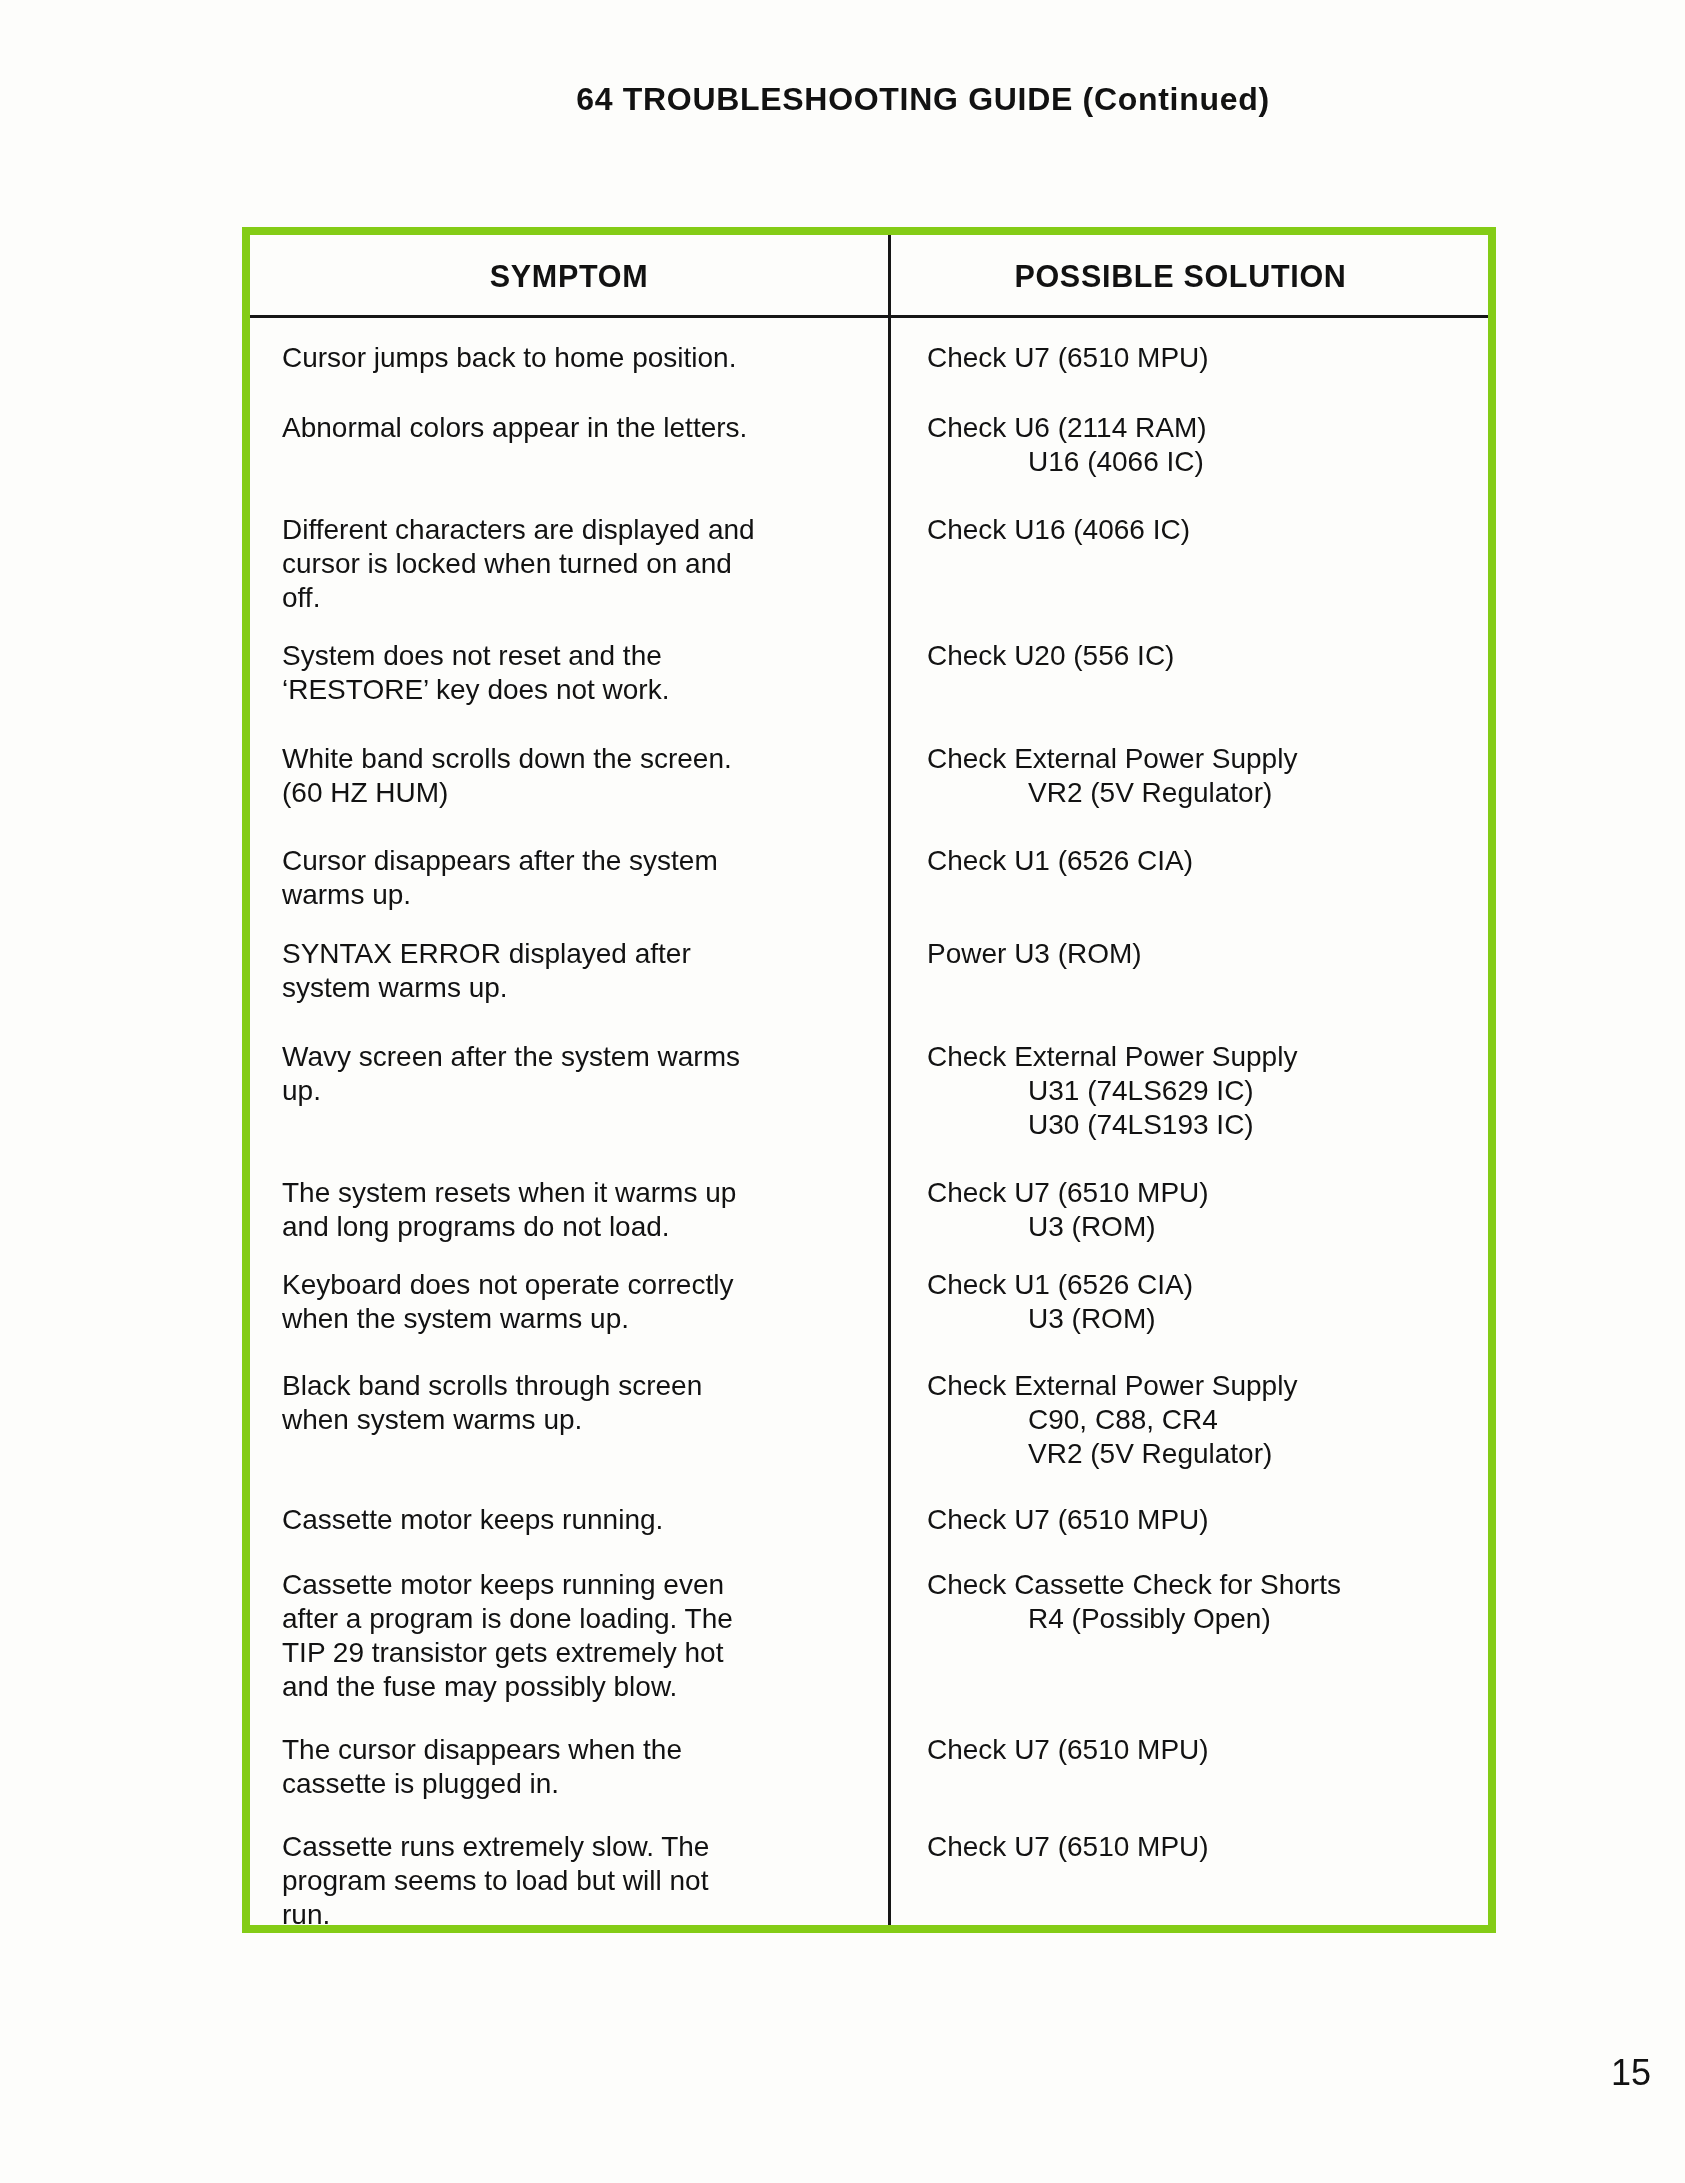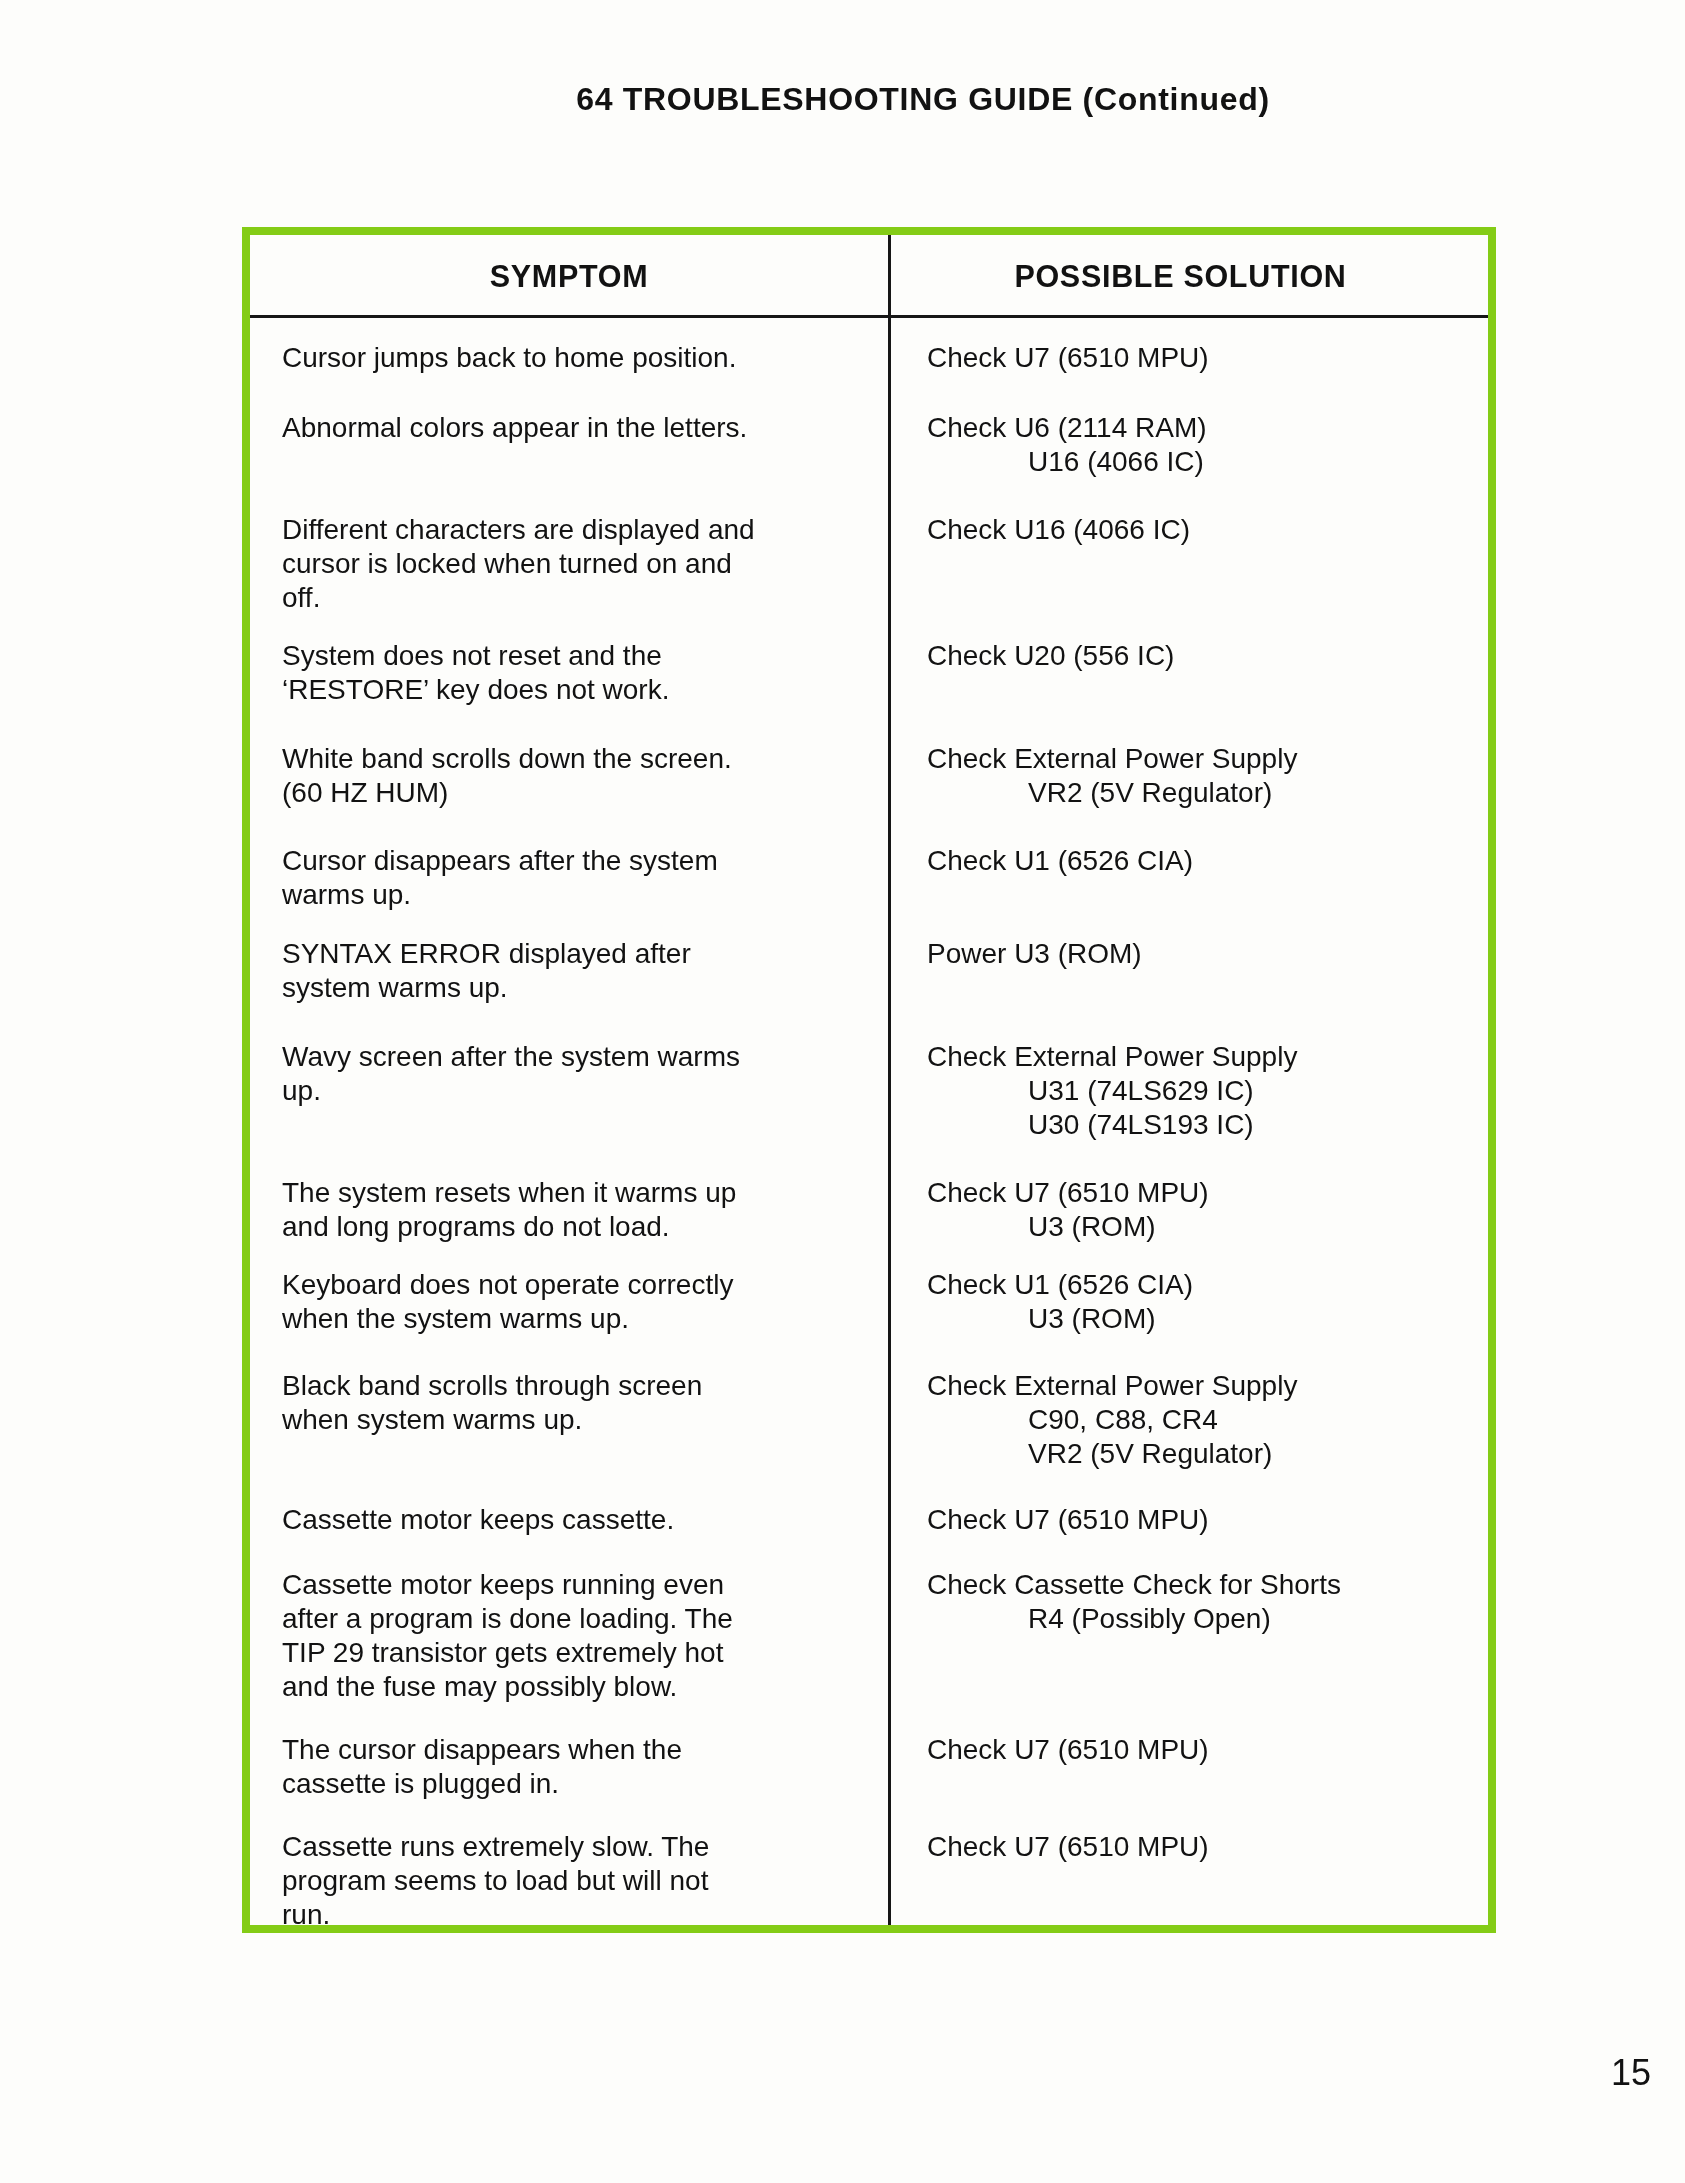--- a/index.html
+++ b/index.html
@@ -198,21 +198,21 @@
     <div class="sym-cell">Black band scrolls through screen
 when system warms up.</div>
     <div class="sol-cell">
           <div class="sol-line">Check External Power Supply</div>
           <div class="sol-line sol-cont">C90, C88, CR4</div>
           <div class="sol-line sol-cont">VR2 (5V Regulator)</div>
         </div>
   </div>
 
   <div class="ts-row" style="top: 1268px;">
-    <div class="sym-cell">Cassette motor keeps cassette.</div>
+    <div class="sym-cell">Cassette motor keeps running.</div>
     <div class="sol-cell">
           <div class="sol-line">Check U7 (6510 MPU)</div>
         </div>
   </div>
 
   <div class="ts-row" style="top: 1333px;">
     <div class="sym-cell">Cassette motor keeps running even
 after a program is done loading. The
 TIP 29 transistor gets extremely hot
 and the fuse may possibly blow.</div>

